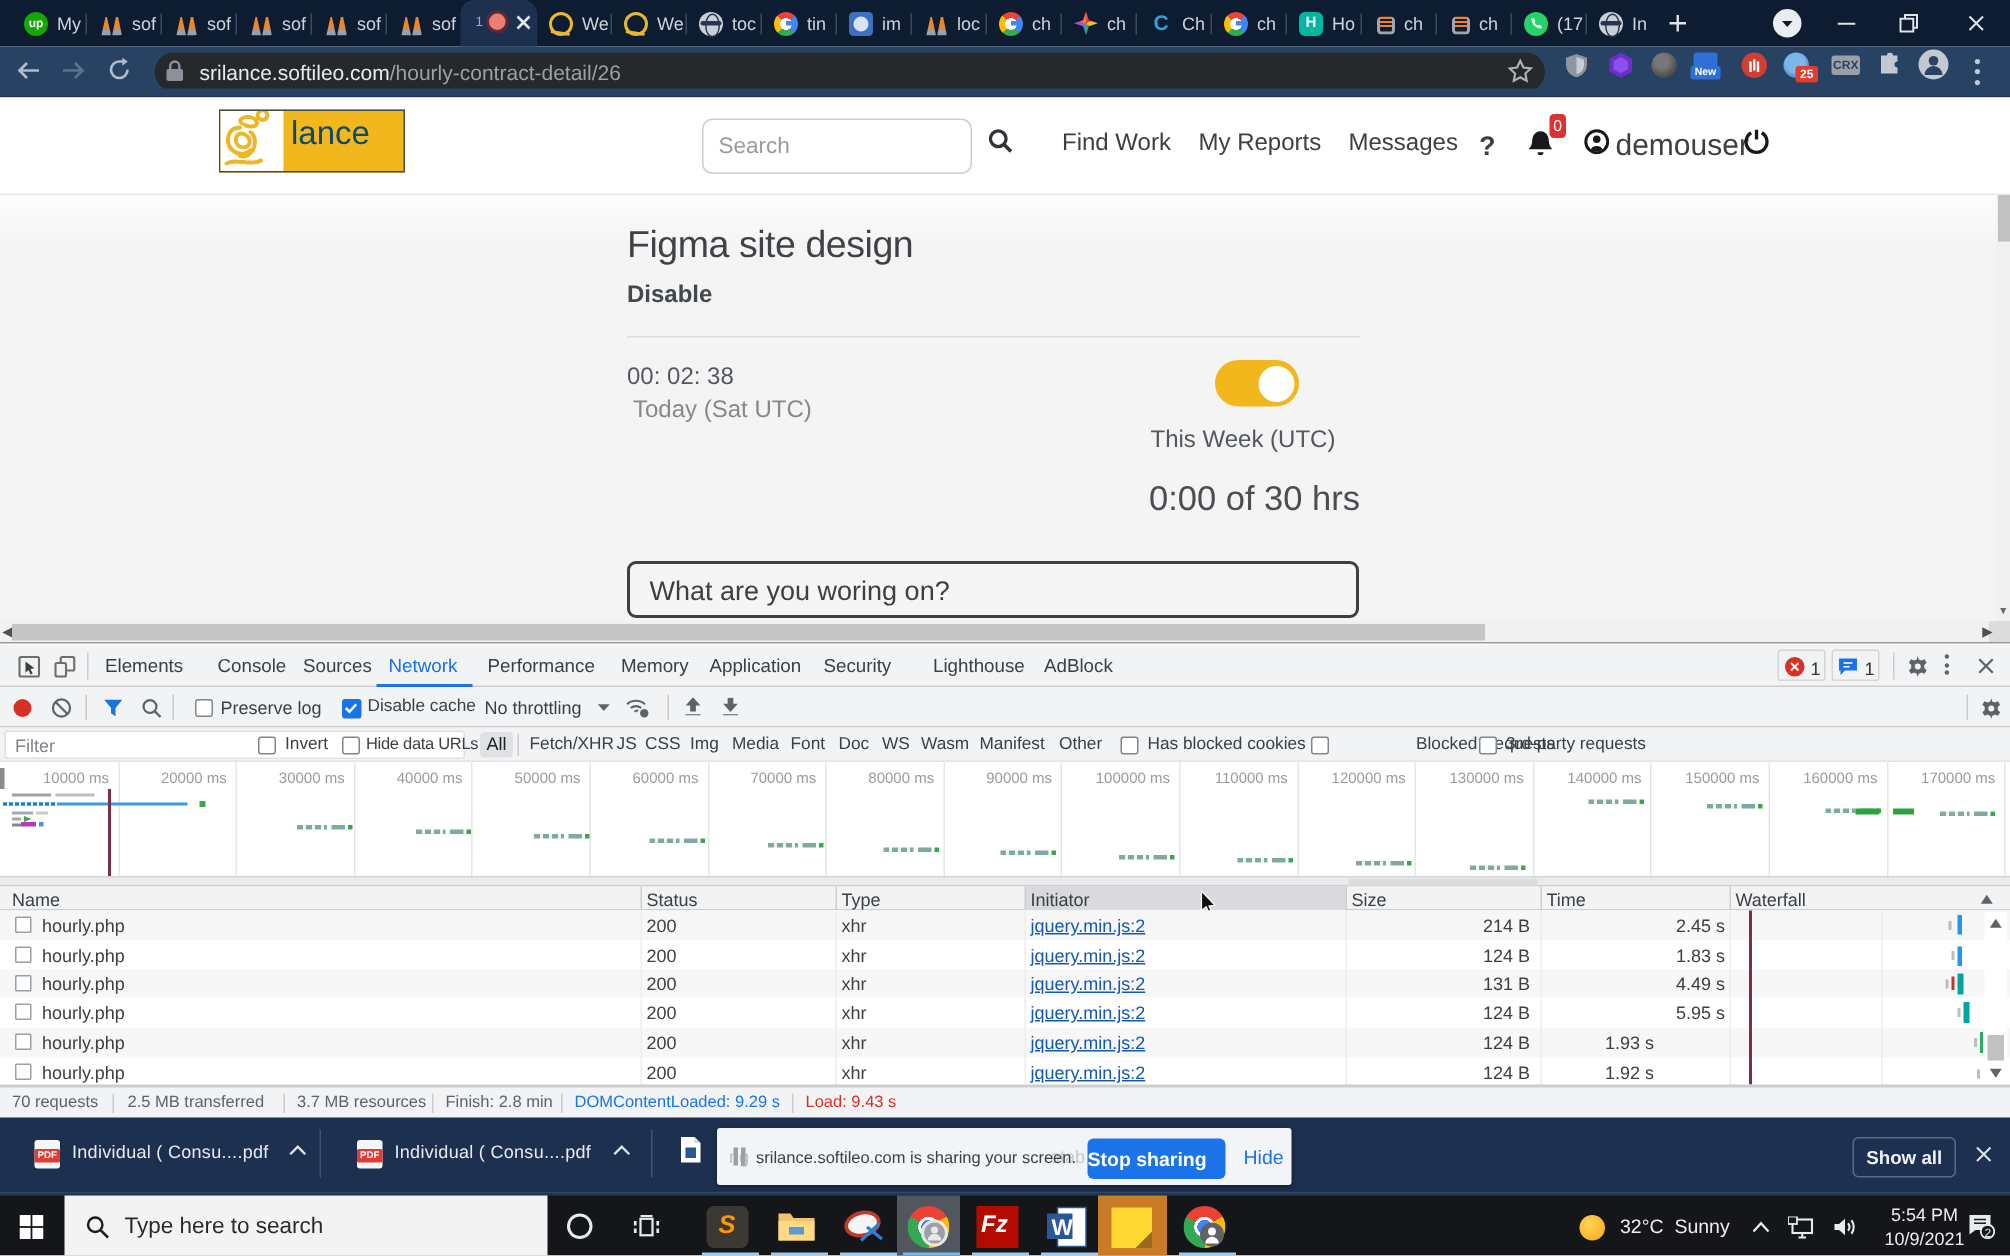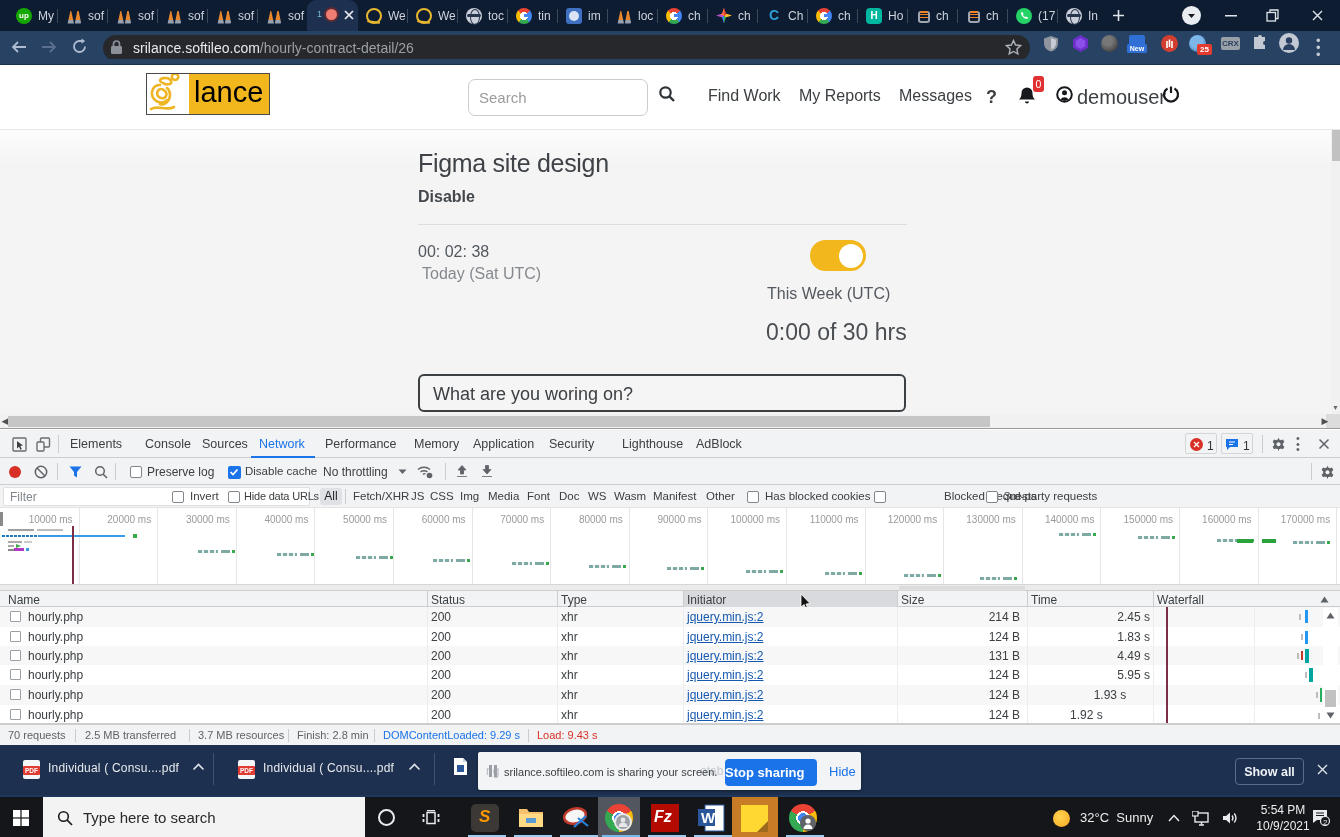--- a/index.html
+++ b/index.html
@@ -266,21 +266,21 @@
     <div style="position:absolute;right:0;top:63px;width:9px;height:286px;background:#f1f1f1">
       <div style="position:absolute;left:0.5px;top:0px;width:8px;height:33px;background:#c1c1c1"></div>
       <div style="position:absolute;left:1px;bottom:3px;color:#6a6a6a;font-size:7px">▼</div>
     </div>
   </div>
   <div class="abs" id="siteheader">
     <div style="position:absolute;left:146px;top:8px;width:124px;height:42px;border:1px solid #4a4a4a;background:#f2b71c">
       <div style="position:absolute;left:0;top:0;width:42px;height:40px;background:#fff"><svg width="42" height="40" viewBox="0 0 42 40">
             <path d="M14 8 C10 4 22 2 24 7 C26 11 18 11 16 9 M28 6 a3.2 3.2 0 1 1 0.1 0 M13 11 C5 11 3 20 7 25 C10 29 17 30 20 26 M14 15 C11 15 9 19 11 22 C13 25 18 25 19 22 C21 18 16 15 14 15 M20 14 C24 17 24 24 20 28 C18 30 15 31 13 30 M4 35 C10 31 20 37 27 33" fill="none" stroke="#eeb524" stroke-width="2.6" stroke-linecap="round"></path>
           </svg></div>
-      <div style="position:absolute;left:47px;top:2px;font-size:29px;color:#000000">lance</div>
+      <div style="position:absolute;left:47px;top:2px;font-size:22px;color:#0c4a6e">lance</div>
     </div>
     <div style="position:absolute;left:468px;top:14px;width:180px;height:37px;border:1px solid #ccc;border-radius:7px;background:#fff">
         <span style="position:absolute;left:10px;top:9px;font-size:15px;color:#9b9b9b">Search</span>
       </div>
     <svg style="position:absolute;left:658px;top:20px" width="18" height="18" viewBox="0 0 18 18">
         <circle cx="7.5" cy="7.5" r="5.2" fill="none" stroke="#2f3337" stroke-width="2.2"></circle>
         <path d="M11.5 11.5 L16 16" stroke="#2f3337" stroke-width="2.4"></path>
       </svg>
     <div class="navitem" style="left:708px">Find Work</div>
     <div class="navitem" style="left:799px">My Reports</div>
@@ -618,21 +618,21 @@
         <div style="position:absolute;left:1305px;top:7px;width:2px;height:6px;background:#bdbdbd"></div>
           <div style="position:absolute;left:1309px;top:3px;width:4px;height:14px;background:#00a5a0"></div>
       </div>
       <div class="rowline" style="top:78px;height:20px;background:#f7f7f7">
         <div class="rcb"></div>
           <span class="rc" style="left:28px">hourly.php</span>
         <span class="rc" style="left:431px">200</span>
         <span class="rc" style="left:561px">xhr</span>
         <span class="rc" style="left:687px;color:#1558b0;text-decoration:underline">jquery.min.js:2</span>
         <span class="rc" style="left:940px;width:80px;text-align:right">124 B</span>
-        <span class="rc" style="left:1070px;width:80px;text-align:center">1.93 s</span>
+        <span class="rc" style="left:1070px;width:80px;text-align:left">1.93 s</span>
         <div class="vline" style="left:427px"></div>
           <div class="vline" style="left:557px"></div>
           <div class="vline" style="left:683px"></div>
           <div class="vline" style="left:897px"></div>
           <div class="vline" style="left:1027px"></div>
           <div class="vline" style="left:1153px"></div>
           <div class="vline" style="left:1254px"></div>
         <div style="position:absolute;left:1316px;top:7px;width:2px;height:6px;background:#bdbdbd"></div>
           <div style="position:absolute;left:1320px;top:3px;width:2px;height:14px;background:#27ae60"></div>
       </div>

